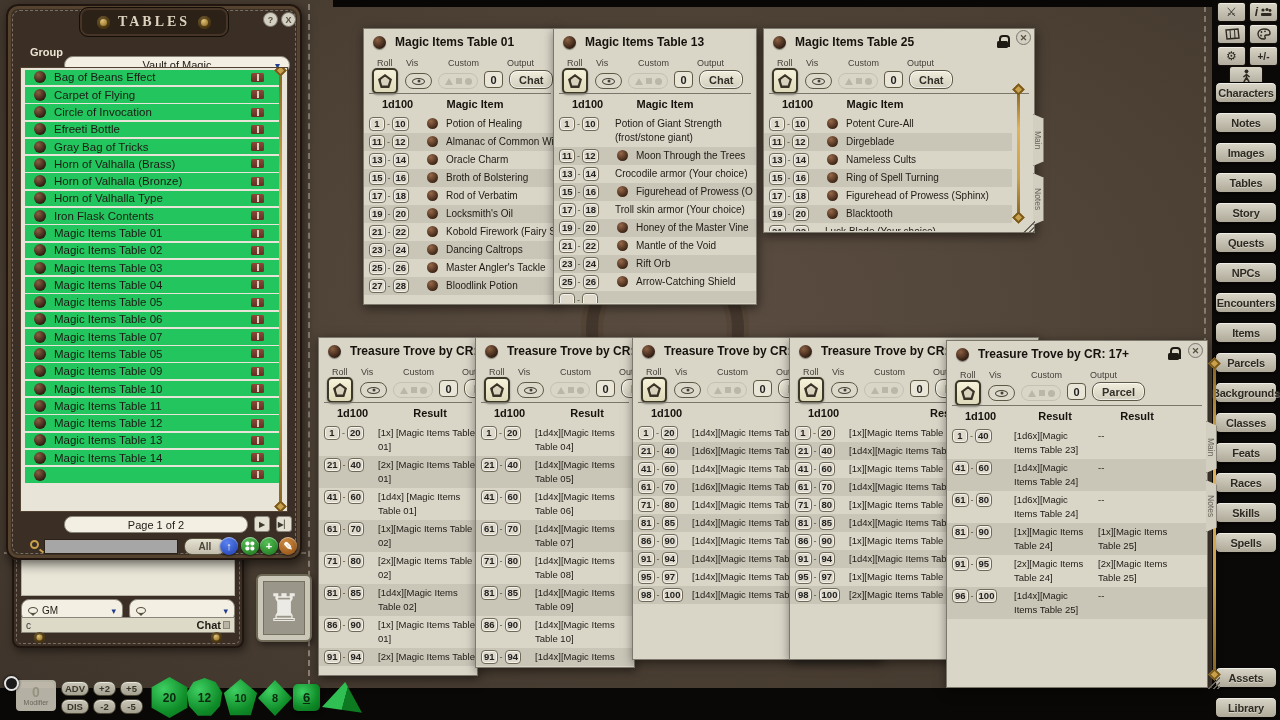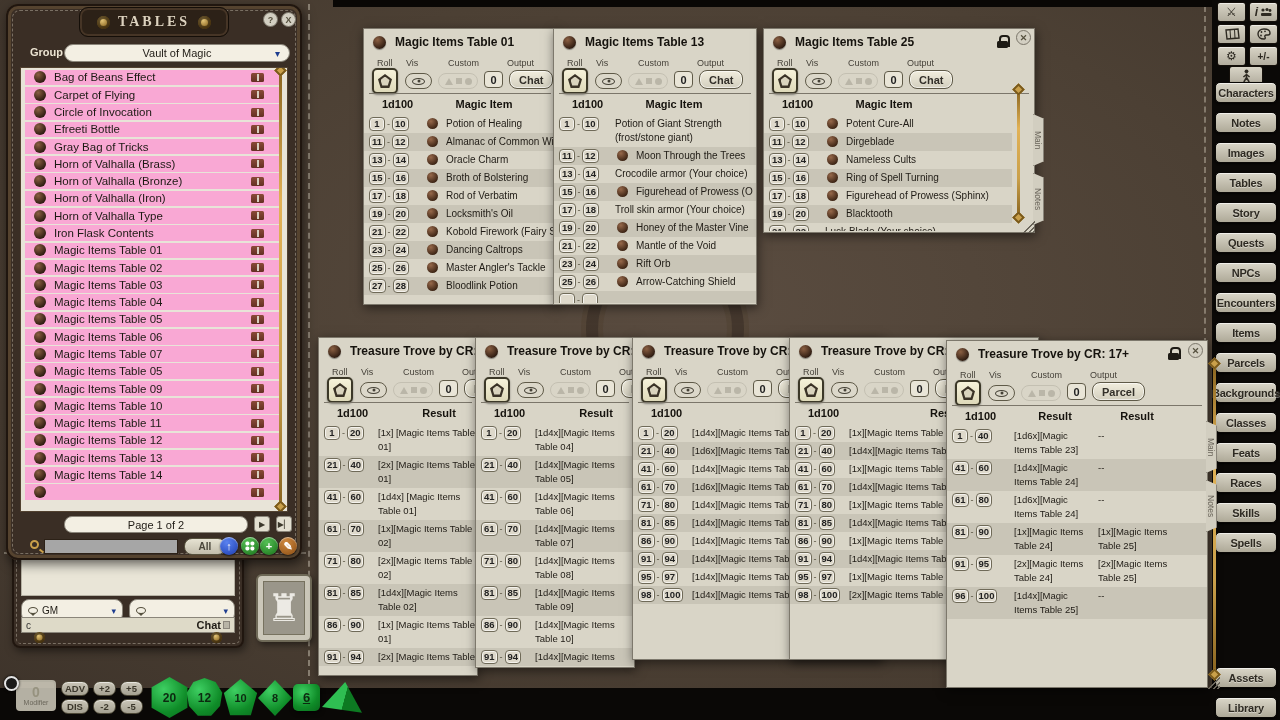--- a/index.html
+++ b/index.html
@@ -38,21 +38,21 @@
   .cg-sq{width:6px;height:6px;background:#bab6a8}
   .cg-ci{width:7px;height:7px;border-radius:50%;background:#bab6a8}
   .zero-box{position:absolute;top:42px;left:120px;width:19px;height:17px;border:1.5px solid #5f5a48;border-radius:4px;
             background:#e9e5d7;font-size:11px;font-weight:bold;color:#222;display:flex;align-items:center;justify-content:center}
   .out-btn{position:absolute;top:41px;left:145px;height:19px;padding:0 9px;border-radius:8px;border:1.5px solid #5f5a48;
            background:linear-gradient(#f1eddd,#d3cfbf);font-size:11px;font-weight:bold;color:#33302a;
            display:flex;align-items:center;box-shadow:inset 0 0 0 1px rgba(255,255,255,.6)}
   .tdiv{position:absolute;top:64px;left:5px;right:5px;height:1px;background:#7b766a}
   .hdr{position:absolute;top:69px;left:0;right:0;height:15px;font-size:11px;font-weight:bold;color:#16130e}
   .h1{position:absolute;left:18px}
-  .h2{position:absolute;left:66px;width:108px;text-align:center}
+  .h2{position:absolute;left:57px;width:108px;text-align:center}
   .rows{position:absolute;top:86px;left:0;right:0;bottom:1px;overflow:hidden}
   .row{display:flex;align-items:flex-start;padding:2px 3px 2px 5px;font-size:10px;line-height:14px;color:#1f1b15}
   .row:nth-child(even){background:#c9c5b7}
   .nums{display:flex;align-items:center;flex:0 0 auto;width:54px}
   .nbox{min-width:16px;padding:0 2px;height:14px;border:1.5px solid #6f6a58;border-radius:4px;background:#ded9cb;
         font-weight:bold;font-size:9.5px;color:#222;display:flex;align-items:center;justify-content:center;
         box-shadow:inset 0 0 0 1px rgba(255,255,255,.65)}
   .dash{margin:0 2px;color:#55503e;font-size:9px}
   .blt{width:11px;height:11px;border-radius:50%;background:radial-gradient(circle at 35% 30%,#96684a,#3c2414 75%);
        margin:1px 6px 0 4px;flex:0 0 auto}
@@ -102,25 +102,25 @@
       box-shadow:inset 0 0 0 2px #20160f,inset 0 0 0 5px #55432f,2px 4px 12px rgba(0,0,0,.6)}
   #tables-win::before{content:"";position:absolute;inset:6px;border:1px dashed rgba(240,232,214,.35);border-radius:8px;pointer-events:none}
   .plate{position:absolute;left:50%;transform:translateX(-50%);top:3px;width:150px;height:30px;background:#2c2117;
          border:1px solid #140e08;border-radius:9px;display:flex;align-items:center;justify-content:center;gap:8px;
          box-shadow:inset 0 0 0 2px #463526}
   .plate .ttl{font-family:"Liberation Serif",serif;font-weight:bold;font-size:14px;letter-spacing:3px;color:#dcd2bf}
   .rivet{width:13px;height:13px;border-radius:50%;background:radial-gradient(circle at 40% 35%,#e3c476,#8a6520 65%,#5a3f12);
          box-shadow:inset 0 0 0 3px rgba(20,12,4,.55)}
   .group-row{position:absolute;left:0;right:0;top:39px;height:20px}
   .group-lab{position:absolute;left:24px;top:3px;font-size:11px;font-weight:bold;color:#ece4d2}
-  .group-dd{position:absolute;left:58px;right:12px;top:1px;height:18px;background:#f3efe3;border:1px solid #8a857a;
+  .group-dd{position:absolute;left:58px;right:12px;top:13px;height:18px;background:#f3efe3;border:1px solid #8a857a;
             border-radius:9px;display:flex;align-items:center;justify-content:center;font-size:11px;color:#1f1b15}
   .chev{position:absolute;right:9px;top:3px;color:#1e3d8f;font-size:10px}
   .list-panel{position:absolute;left:14px;right:14px;top:63px;height:445px;background:#e8e4d8;border:1px solid #514130;overflow:hidden}
-  .trow{height:15.6px;margin:1.7px 5px 0 4px;background:#f9a8d4;display:flex;align-items:center;font-size:11.5px;color:#1d1a14}
+  .trow{height:15.6px;margin:1.7px 5px 0 4px;background:#22c55e;display:flex;align-items:center;font-size:11.5px;color:#1d1a14}
   .lblt{width:12px;height:12px;border-radius:50%;background:radial-gradient(circle at 35% 30%,#8a5f42,#2c1a10 75%);margin:0 8px 0 9px;flex:0 0 auto}
   .tlab{flex:1;white-space:nowrap;overflow:hidden}
   .book{width:13px;height:9px;background:linear-gradient(#8a4a38,#642f22);border-radius:1.5px;margin-right:18px;position:relative;flex:0 0 auto}
   .book::after{content:"";position:absolute;left:5.5px;top:1px;bottom:1px;width:2px;background:#d8cfc0}
   #tables-gold{right:5px;top:4px;bottom:6px}
   .pager-row{position:absolute;left:0;right:0;top:512px;height:18px}
   .pager-pill{position:absolute;left:58px;width:184px;height:17px;background:#f3efe3;border:1px solid #8a857a;border-radius:8px;
               display:flex;align-items:center;justify-content:center;font-size:11px;color:#1f1b15}
   .pgbtn{position:absolute;width:16px;height:16px;background:#e4e0d2;border:1px solid #8a857a;border-radius:3px;
          font-size:8px;color:#3c382c;display:flex;align-items:center;justify-content:center}
@@ -260,25 +260,20 @@
           <span class="tlab">Horn of Valhalla (Brass)</span>
           <span class="book"></span>
         </div>
         <div class="trow">
           <span class="lblt"></span>
           <span class="tlab">Horn of Valhalla (Bronze)</span>
           <span class="book"></span>
         </div>
         <div class="trow">
           <span class="lblt"></span>
-          <span class="tlab">Horn of Valhalla (Iron)</span>
-          <span class="book"></span>
-        </div>
-        <div class="trow">
-          <span class="lblt"></span>
           <span class="tlab">Horn of Valhalla Type</span>
           <span class="book"></span>
         </div>
         <div class="trow">
           <span class="lblt"></span>
           <span class="tlab">Iron Flask Contents</span>
           <span class="book"></span>
         </div>
         <div class="trow">
           <span class="lblt"></span>

